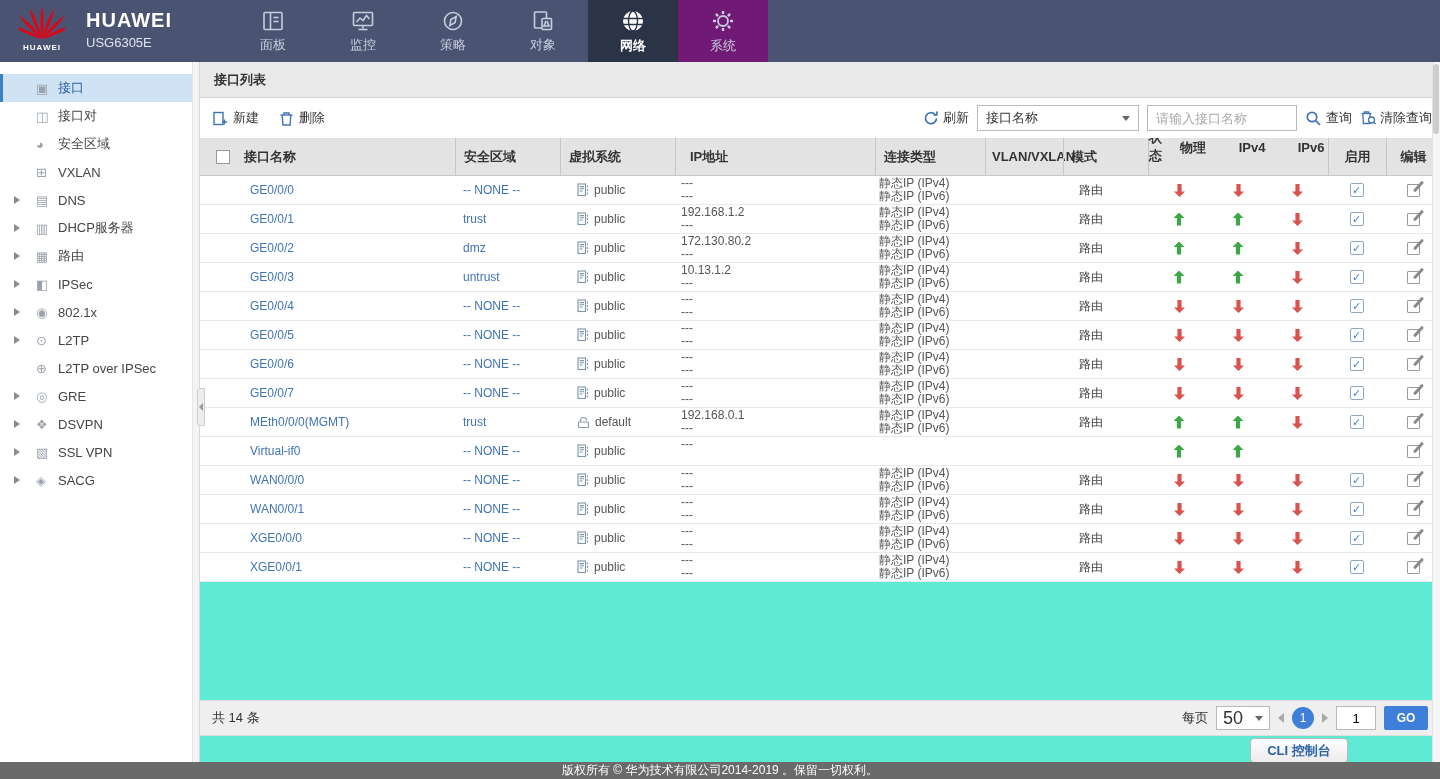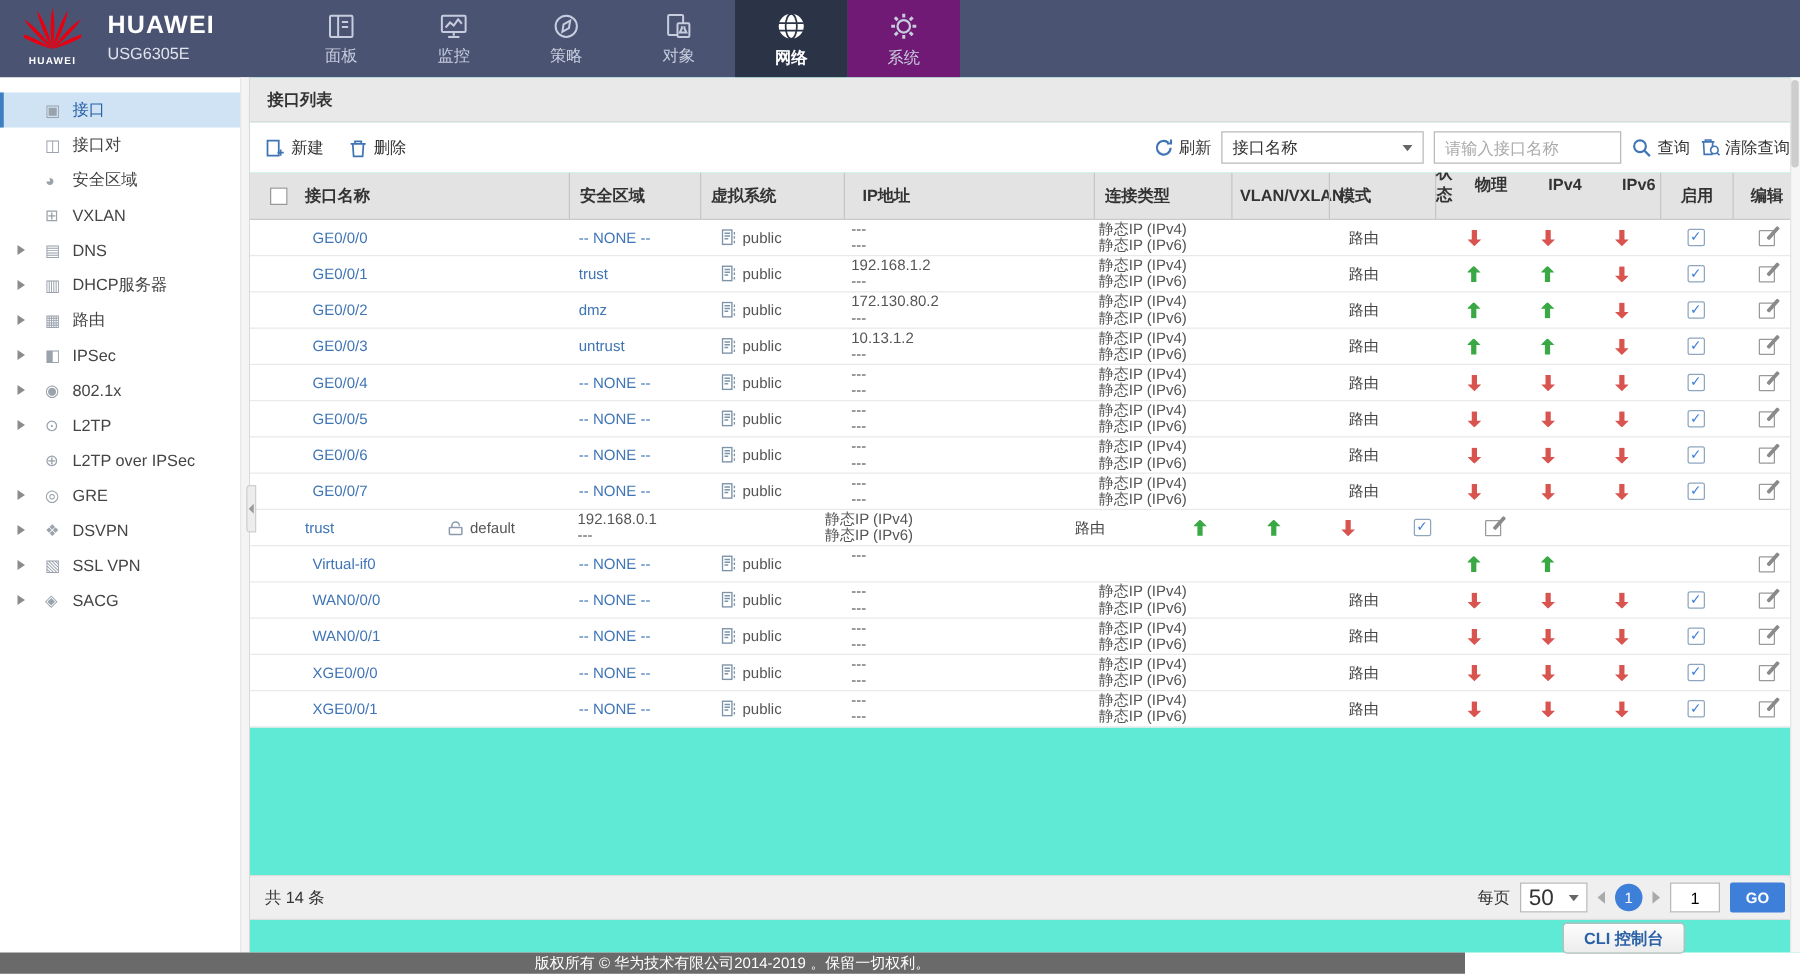--- a/index.html
+++ b/index.html
@@ -120,21 +120,21 @@
     font-family:"Liberation Sans",sans-serif}
   .go-btn{width:44px;height:24px;background:#3d7fd9;color:#fff;border:none;border-radius:2px;
     font-size:12px;font-weight:bold;cursor:pointer;font-family:"Liberation Sans",sans-serif}
 
   .main-scroll{position:absolute;right:0;top:0;width:8px;height:700px;background:#f6f6f6;border-left:1px solid #e4e4e4}
   .main-thumb{position:absolute;right:1px;top:2px;width:6px;height:70px;background:#cdcdcd;border-radius:3px}
 
   .cli-btn{position:absolute;left:1250px;top:738px;width:98px;height:25px;
     background:linear-gradient(#fdfdfd,#ececec);border:1px solid #b9b9b9;border-radius:4px;
     color:#2b62a7;font-weight:bold;font-size:13px;display:flex;align-items:center;justify-content:center;cursor:pointer}
-  .bottom-bar{position:absolute;left:0;top:762px;width:1172px;height:17px;background:#6a6a6a;color:#fff;
+  .bottom-bar{position:absolute;left:0;top:762px;width:1440px;height:17px;background:#6a6a6a;color:#fff;
     display:flex;align-items:center;justify-content:center;font-size:12px}
 </style>
 </head>
 <body>
 
 <div class="topnav">
   <div class="logo">
     <svg width="46" height="38" viewBox="0 0 46 38">
       <g fill="#e60012">
         <path d="M23 36 C21 26,21 12,23 3 C25 12,25 26,23 36 Z"></path>
@@ -754,20 +754,23 @@
     <div class="c c11">
           <span class="chk"></span>
         </div>
     <div class="c c12">
           <span class="edit-ic"></span>
         </div>
   </div>
 
   <div class="trow">
     <div class="c c0"></div>
+    <div class="c c1">
+          <a class="link ifname">MEth0/0/0(MGMT)</a>
+        </div>
     <div class="c c2">
           <a class="link zone">trust</a>
         </div>
     <div class="c c3">
 
       <svg class="vsys-lock" width="13" height="13" viewBox="0 0 13 13" fill="none" stroke="#8b9bac" stroke-width="1.2">
         <path d="M3.5 6V4.5a3 3 0 0 1 6 0"></path>
             <rect x="1.5" y="6" width="10" height="5.5" rx="0.5"></rect>
       </svg>
       <span class="vsys-name">default</span>

